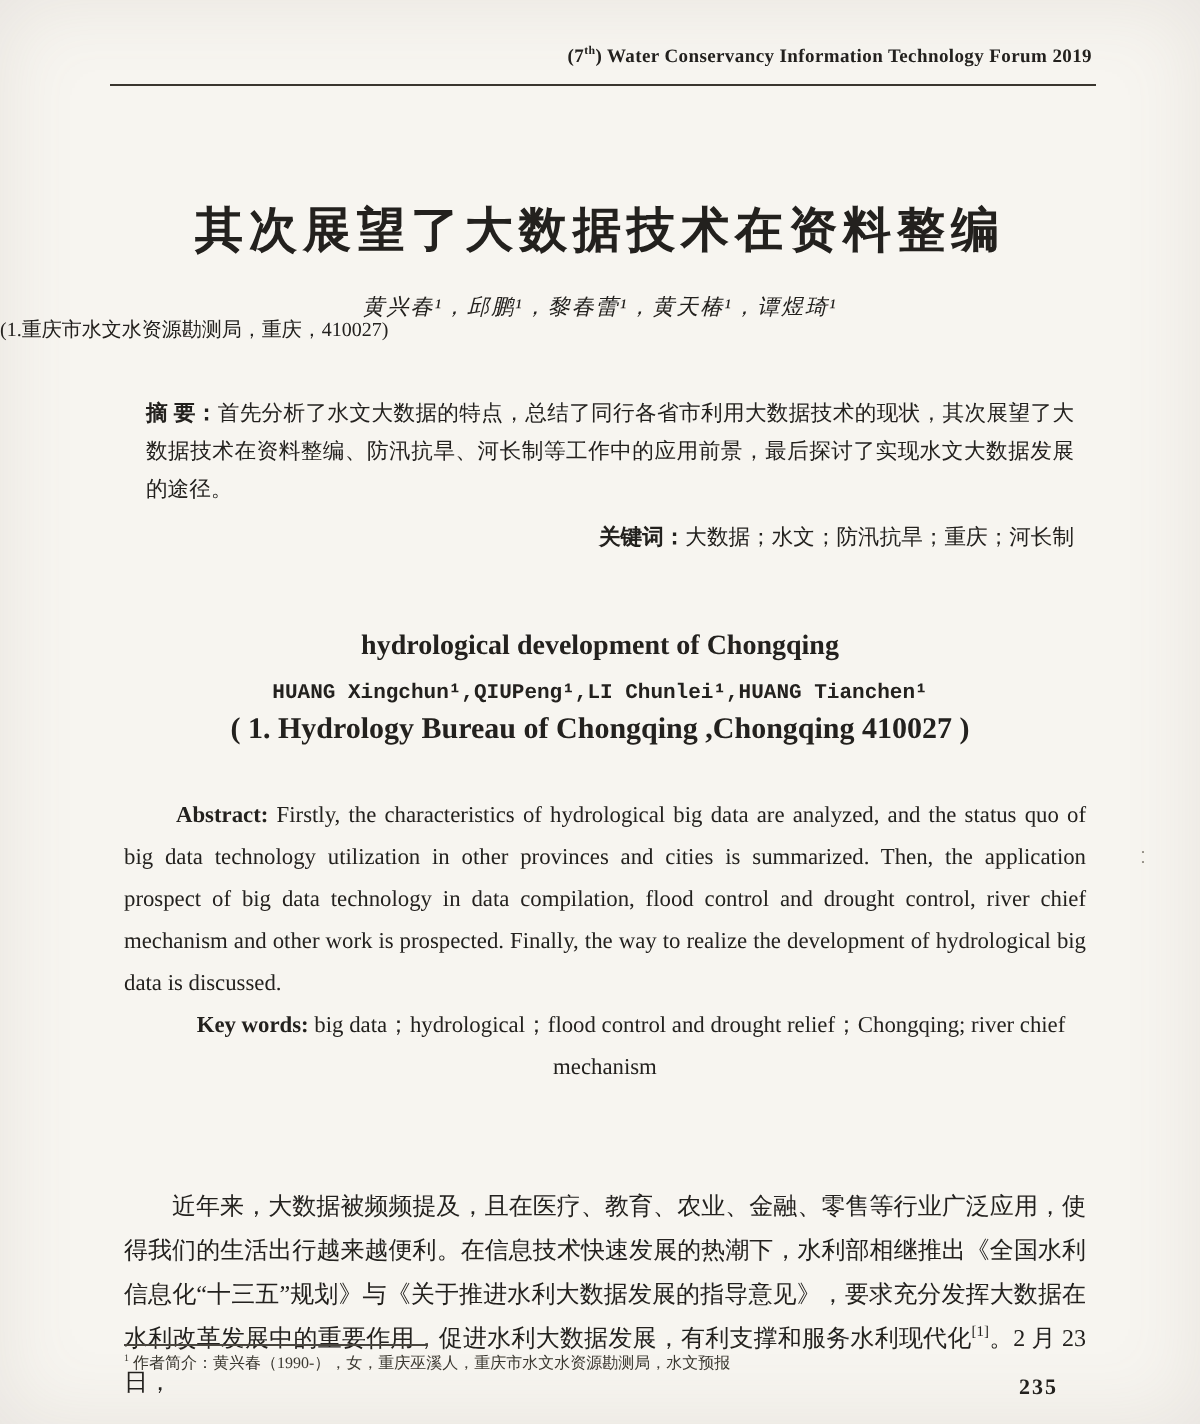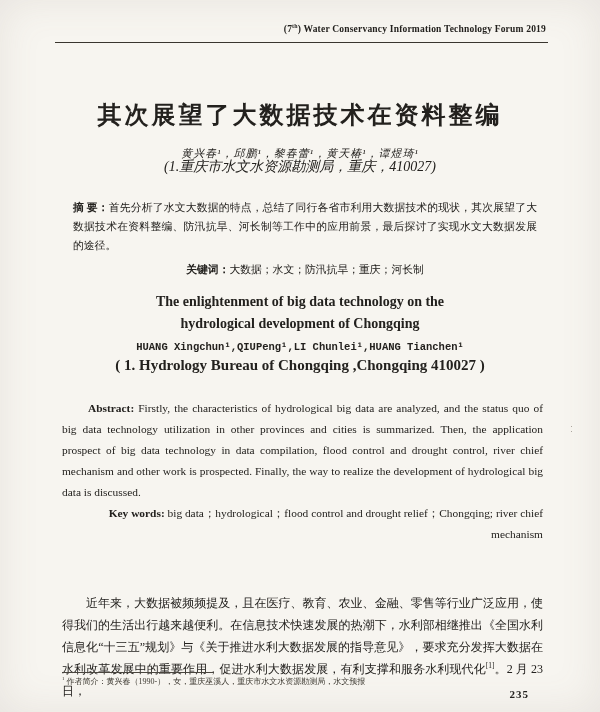--- a/index.html
+++ b/index.html
@@ -26,41 +26,41 @@
   .cn-title{
     position:absolute;top:99px;left:0;right:0;
     text-align:center;font-size:24px;font-weight:bold;letter-spacing:3px;
   }
   .cn-authors{
     position:absolute;top:146px;left:0;right:0;
     text-align:center;font-size:11px;font-style:italic;letter-spacing:1px;
   }
   .cn-affil{
     position:absolute;top:158px;left:0;right:0;
-    text-align:center;font-size:14px;font-style:italic;
+    text-align:left;font-size:10px;
   }
   .cn-meta{
     position:absolute;top:198px;left:73px;right:63px;
     font-size:10.8px;line-height:19px;text-align:justify;
   }
   .cn-meta p{margin:0;}
-  .cn-meta .kw{margin-top:5px;text-align:center;}
+  .cn-meta .kw{margin-top:5px;text-align:right;}
   .b{font-weight:bold;}
   .en-head{
     position:absolute;top:291px;left:0;right:0;text-align:center;
   }
   .en-title{font-size:14px;font-weight:bold;line-height:22px;margin:0;}
   .en-authors{font-size:10.5px;font-weight:bold;margin:6px 0 0 0;font-family:Liberation Mono, monospace;}
   .en-affil{font-size:15px;font-weight:bold;margin:4px 0 0 0;}
   .en-abs{
     position:absolute;top:398px;left:62px;right:57px;
     font-size:11.4px;line-height:21px;text-align:justify;
   }
   .en-abs p{margin:0;text-indent:26px;}
-  .en-abs p.kw{text-align:right;}
+  .en-abs p.kw{text-align:center;}
   .cn-body{
     position:absolute;top:563px;left:62px;right:57px;
     font-size:12px;line-height:22px;text-align:justify;margin-top:29px;
   }
   .cn-body p{margin:0;text-indent:2em;}
   .foot-rule{
     position:absolute;top:672px;left:62px;width:152px;
     border-top:1px solid #4a463f;
   }
   .footnote{
@@ -89,21 +89,21 @@
   <div class="cn-title">其次展望了大数据技术在资料整编</div>
   <div class="cn-authors">黄兴春¹，邱鹏¹，黎春蕾¹，黄天椿¹，谭煜琦¹</div>
   <div class="cn-affil">(1.重庆市水文水资源勘测局，重庆，410027)</div>
 
   <div class="cn-meta">
     <p><span class="b">摘  要：</span><span>首先分析了水文大数据的特点，总结了同行各省市利用大数据技术的现状，其次展望了大数据技术在资料整编、防汛抗旱、河长制等工作中的应用前景，最后探讨了实现水文大数据发展的途径。</span></p>
     <p class="kw"><span class="b">关键词：</span><span>大数据；水文；防汛抗旱；重庆；河长制</span></p>
   </div>
 
   <div class="en-head">
-    <p class="en-title"><span>The enlightenment of big data technology on the</span><br><span>hydrological development of Chongqing</span></p>
+    <p class="en-title"><br><span>hydrological development of Chongqing</span></p>
     <p class="en-authors">HUANG Xingchun¹,QIUPeng¹,LI Chunlei¹,HUANG Tianchen¹</p>
     <p class="en-affil">( 1. Hydrology Bureau of Chongqing ,Chongqing 410027 )</p>
   </div>
 
   <div class="en-abs">
     <p><span class="b">Abstract:</span><span> Firstly, the characteristics of hydrological big data are analyzed, and the status quo of big data technology utilization in other provinces and cities is summarized. Then, the application prospect of big data technology in data compilation, flood control and drought control, river chief mechanism and other work is prospected. Finally, the way to realize the development of hydrological big data is discussed.</span></p>
     <p class="kw"><span class="b">Key words:</span><span> big data；hydrological；flood control and drought relief；Chongqing; river chief mechanism</span></p>
   </div>
 
   <div class="cn-body">

